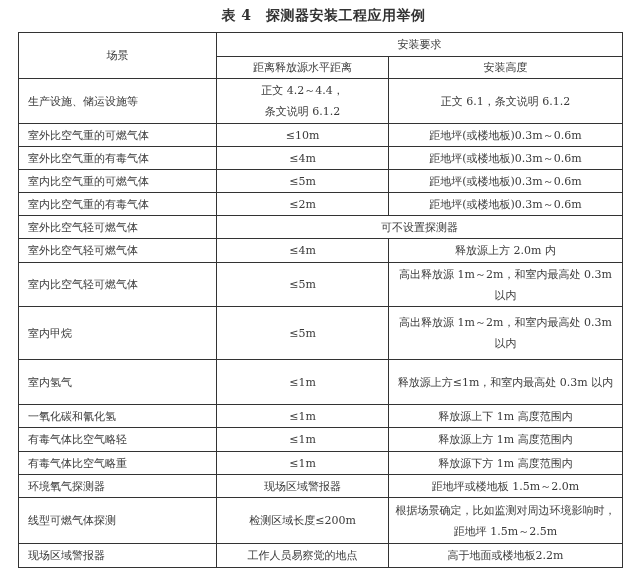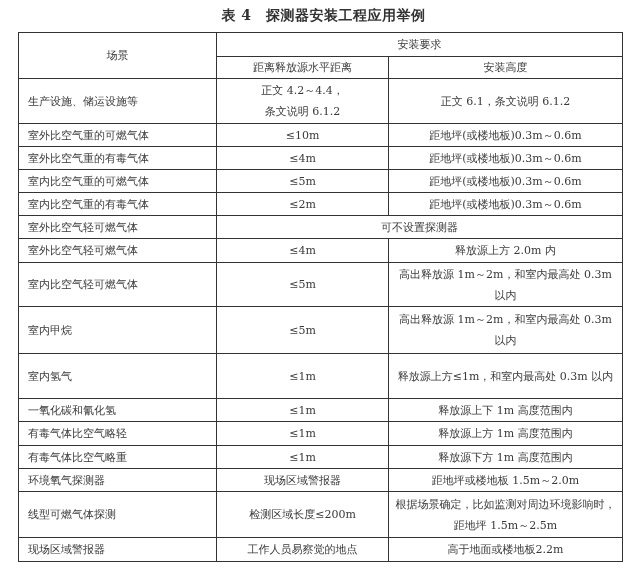--- a/index.html
+++ b/index.html
@@ -72,21 +72,21 @@
       <tr style="height: 24px;">
         <td class="c1">室外比空气轻可燃气体</td>
         <td class="c2" style="white-space: pre-line;">≤4m</td>
         <td class="c3">释放源上方 2.0m 内</td>
       </tr>
       <tr style="height: 44px;">
         <td class="c1">室内比空气轻可燃气体</td>
         <td class="c2" style="white-space: pre-line;">≤5m</td>
         <td class="c3">高出释放源 1m～2m，和室内最高处 0.3m 以内</td>
       </tr>
-      <tr style="height: 47px; padding-left: 8px;">
+      <tr style="height: 53px; padding-left: 8px;">
         <td class="c1">室内甲烷</td>
         <td class="c2" style="white-space: pre-line;">≤5m</td>
         <td class="c3">高出释放源 1m～2m，和室内最高处 0.3m 以内</td>
       </tr>
       <tr style="height: 45px; margin-left: 38px;">
         <td class="c1">室内氢气</td>
         <td class="c2" style="white-space: pre-line;">≤1m</td>
         <td class="c3">释放源上方≤1m，和室内最高处 0.3m 以内</td>
       </tr>
       <tr style="height: 23px;">

